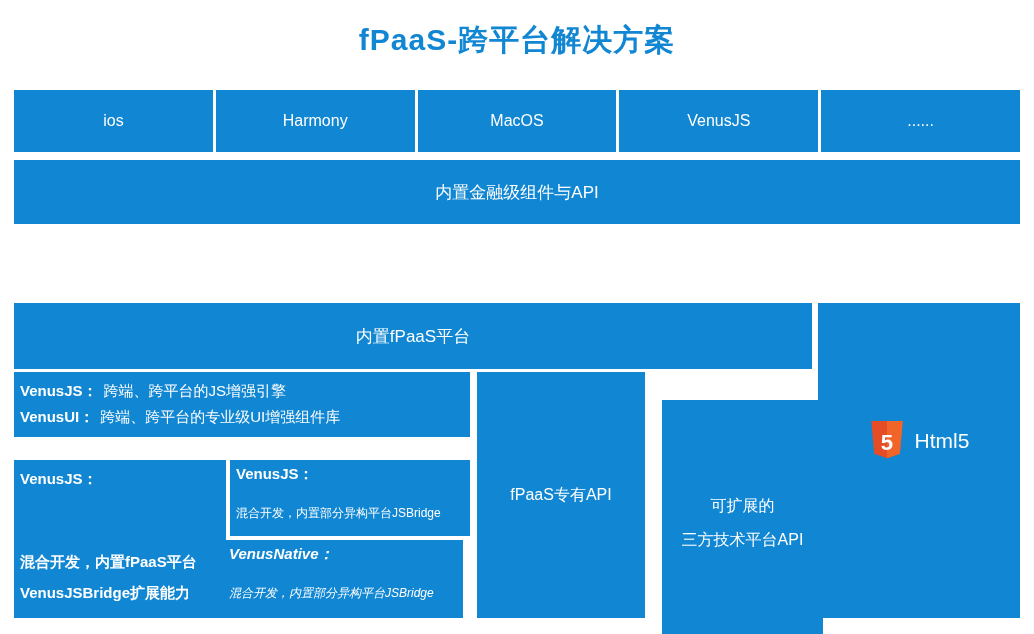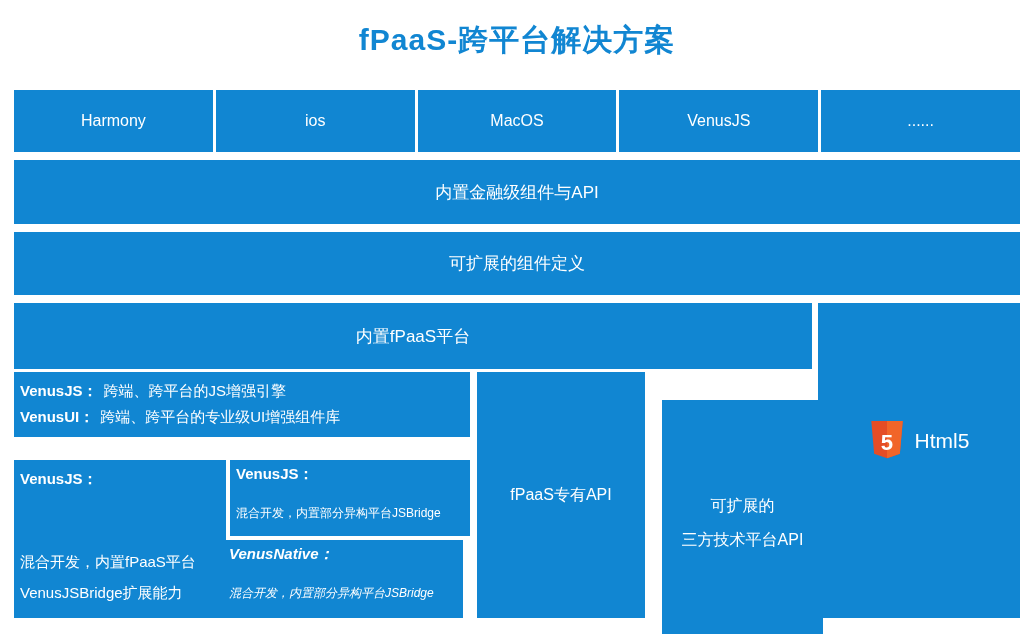--- a/index.html
+++ b/index.html
@@ -33,21 +33,21 @@
     padding:4px 6px; font-size:15px;
   }
   .vlabel { font-weight:bold; }
   .vline .vlabel { margin-right:6px; }
 
   .venus-fpaas {
     left:14px; top:460px; width:212px; height:158px;
     display:flex; flex-direction:column; padding:10px 6px 10px 6px; font-size:15px;
   }
   .venus-fpaas .spacer { flex:1; }
-  .venus-fpaas .bline { line-height:31px; }
+  .venus-fpaas .bline { line-height:31px;font-weight:bold; }
 
   .bridge { font-size:12px; padding:5px 6px; overflow:hidden; }
   .bridge .vlabel { font-size:15px; margin-bottom:9px; display:block; }
   .bridge .small { line-height:26px;margin-top:16px; }
   .js-bridge     { left:230px; top:460px; width:240px; height:76px; }
   .native-bridge { left:223px; top:540px; width:240px; height:78px;font-style:italic; }
 
   .fpaas-api  { left:477px; top:372px; width:168px; height:246px; font-size:16px; }
   .third-party{
     left:662px; top:372px; width:161px; height:246px; font-size:16px;
@@ -59,30 +59,29 @@
   .html5-label { font-size:21px; }
 </style>
 </head>
 <body>
 
 <div class="canvas">
 
   <h1 class="title">fPaaS-跨平台解决方案</h1>
 
   <div class="platforms">
+    <div class="cell">ios</div>
     <div class="cell">Harmony</div>
-    <div class="cell">ios</div>
     <div class="cell">MacOS</div>
     <div class="cell">VenusJS</div>
     <div class="cell">......</div>
   </div>
 
   <div class="box center layer-builtin">内置金融级组件与API</div>
 
-  <div class="box center layer-extensible">可扩展的组件定义</div>
 
   <div class="box center own-header">内置fPaaS平台</div>
 
   <div class="box venus-core">
     <div class="vline">
       <span class="vlabel">VenusJS：</span><span>跨端、跨平台的JS增强引擎</span>
     </div>
     <div class="vline">
       <span class="vlabel">VenusUI：</span><span>跨端、跨平台的专业级UI增强组件库</span>
     </div>

